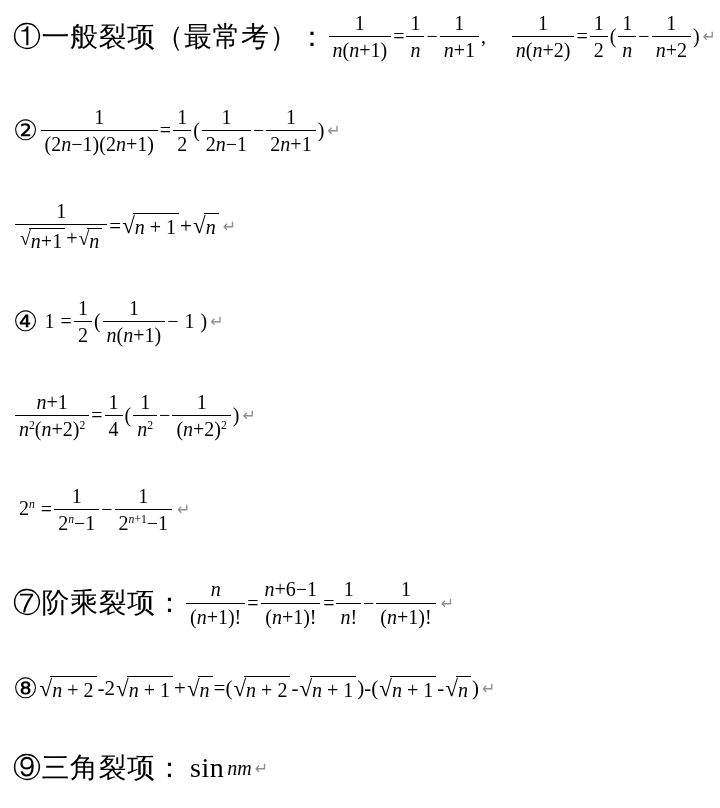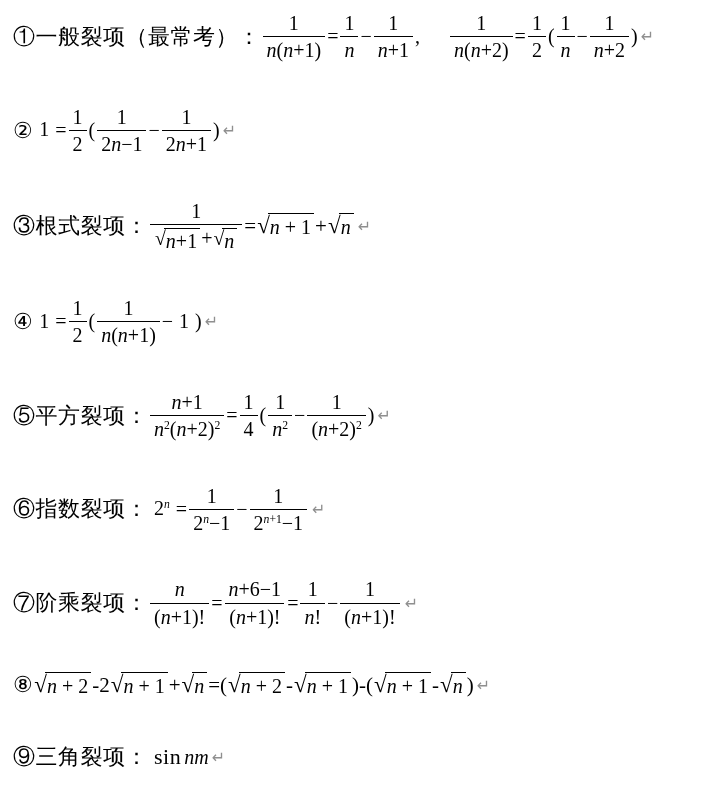--- a/index.html
+++ b/index.html
@@ -5,21 +5,21 @@
   html,body{margin:0;padding:0;}
   body{
     width:720px;height:808px;background:#ffffff;color:#000000;
     font-family:"Liberation Serif","DejaVu Serif",serif;
     overflow:hidden;
   }
   .page{padding:12px 4px 0 13px;}
   .line{display:flex;align-items:center;margin-bottom:44px;white-space:nowrap;}
   .line-8{margin-top:18px;}
   .line-9{margin-top:2px;text-align:center;}
-  .txt{font-size:22px;letter-spacing:0.5px;}
+  .txt{font-size:28px;letter-spacing:0.5px;}
   .m{font-size:20px;}
   .m i,.num i,.den i,.radc i,.sup i{font-style:italic;}
   .frac{display:inline-flex;flex-direction:column;align-items:center;margin:0 2px;font-size:18px;line-height:1.12;}
   .num{display:block;text-align:center;padding:0 4px 2px;}
   .den{display:block;text-align:right;border-top:1.6px solid #000;padding:2px 4px 0;}
   .sup{font-size:0.65em;}
   .sqrt{display:inline-flex;align-items:flex-start;margin:0 1px;}
   .rad{font-size:1.1em;line-height:1.05;margin-right:-2px;}
   .radc{border-top:1.8px solid #000;padding:1px 3px 0 2px;line-height:1.15;}
   .line-3 > .m,.line-3 > .sqrt,.line-8 > .m,.line-8 > .sqrt{font-size:21px;}
@@ -67,41 +67,41 @@
         <span class="num"><span class="m"><span>1</span></span></span>
         <span class="den"><span class="m"><i>n</i><span>+2</span></span></span>
       </span>
       <span class="m"><span>)</span></span>
       <span class="ret" style="color: rgb(143, 143, 143);">↵</span>
     </div>
     <div class="line line-2">
       <span class="txt">②</span>
       <span class="frac">
         <span class="num"><span class="m"><span>1</span></span></span>
+        <span class="den"><span class="m"><span>(2</span><i>n</i><span>−1)(2</span><i>n</i><span>+1)</span></span></span>
       </span>
       <span class="m"><span>=</span></span>
       <span class="frac">
         <span class="num"><span class="m"><span>1</span></span></span>
         <span class="den"><span class="m"><span>2</span></span></span>
       </span>
       <span class="m"><span>(</span></span>
       <span class="frac">
         <span class="num"><span class="m"><span>1</span></span></span>
         <span class="den"><span class="m"><span>2</span><i>n</i><span>−1</span></span></span>
       </span>
       <span class="m"><span>−</span></span>
       <span class="frac">
         <span class="num"><span class="m"><span>1</span></span></span>
         <span class="den"><span class="m"><span>2</span><i>n</i><span>+1</span></span></span>
       </span>
       <span class="m"><span>)</span></span>
       <span class="ret" style="color: rgb(143, 143, 143);">↵</span>
     </div>
     <div class="line line-3">
-      <span class="txt">③根式裂项：</span>
       <span class="frac">
         <span class="num"><span class="m"><span>1</span></span></span>
         <span class="den"><span class="sqrt">
             <span class="rad">√</span>
             <span class="radc"><span class="m"><i>n</i><span>+1</span></span></span>
           </span><span class="m"><span>+</span></span><span class="sqrt">
             <span class="rad">√</span>
             <span class="radc"><span class="m"><i>n</i></span></span>
           </span></span>
       </span>
@@ -133,21 +133,20 @@
         <span class="den"><span class="m"><i>n</i><span>(</span><i>n</i><span>+1)</span></span></span>
       </span>
       <span class="m"><span>−</span></span>
       <span class="frac">
         <span class="num"><span class="m"><span>1</span></span></span>
       </span>
       <span class="m"><span>)</span></span>
       <span class="ret" style="color: rgb(143, 143, 143);">↵</span>
     </div>
     <div class="line line-5">
-      <span class="txt">⑤平方裂项：</span>
       <span class="frac">
         <span class="num"><span class="m"><i>n</i><span>+1</span></span></span>
         <span class="den"><span class="m"><i>n</i></span><sup class="sup"><span>2</span></sup><span class="m"><span>(</span><i>n</i><span>+2)</span></span><sup class="sup"><span>2</span></sup></span>
       </span>
       <span class="m"><span>=</span></span>
       <span class="frac">
         <span class="num"><span class="m"><span>1</span></span></span>
         <span class="den"><span class="m"><span>4</span></span></span>
       </span>
       <span class="m"><span>(</span></span>
@@ -157,21 +156,20 @@
       </span>
       <span class="m"><span>−</span></span>
       <span class="frac">
         <span class="num"><span class="m"><span>1</span></span></span>
         <span class="den"><span class="m"><span>(</span><i>n</i><span>+2)</span></span><sup class="sup"><span>2</span></sup></span>
       </span>
       <span class="m"><span>)</span></span>
       <span class="ret" style="color: rgb(143, 143, 143);">↵</span>
     </div>
     <div class="line line-6">
-      <span class="txt">⑥指数裂项：</span>
       <span class="frac">
         <span class="num"><span class="m"><span>2</span></span><sup class="sup"><i>n</i></sup></span>
       </span>
       <span class="m"><span>=</span></span>
       <span class="frac">
         <span class="num"><span class="m"><span>1</span></span></span>
         <span class="den"><span class="m"><span>2</span></span><sup class="sup"><i>n</i></sup><span class="m"><span>−1</span></span></span>
       </span>
       <span class="m"><span>−</span></span>
       <span class="frac">

